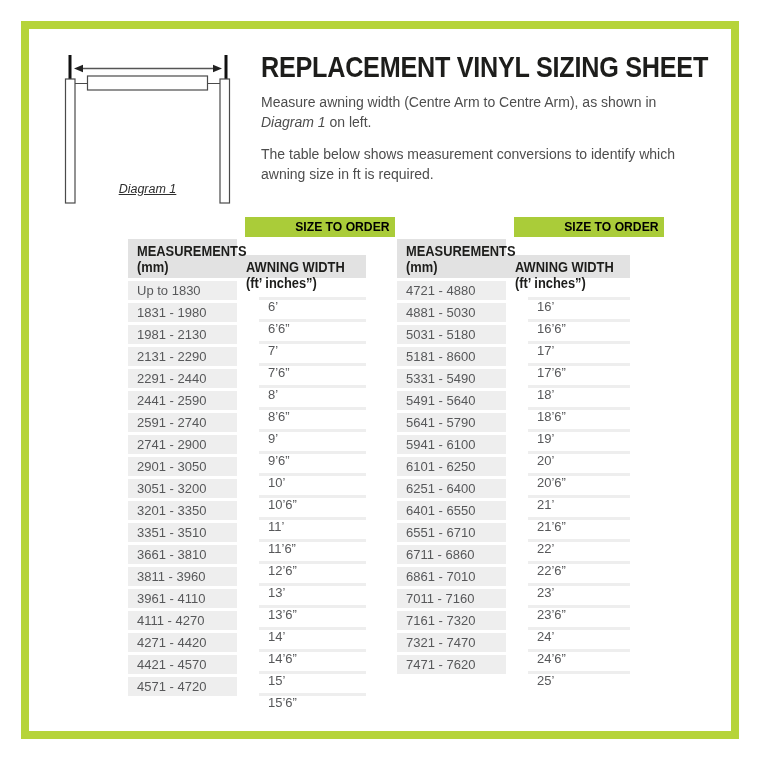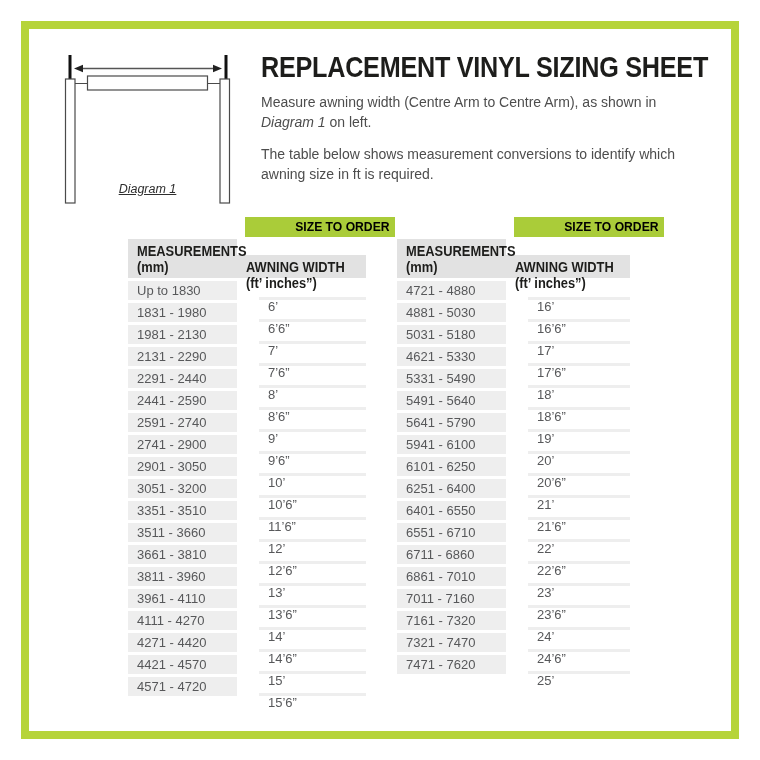--- a/index.html
+++ b/index.html
@@ -139,30 +139,30 @@
         <div class="row">
           <div class="cell c1">2901 - 3050</div>
           <div class="cell c2">10’</div>
         </div>
 
         <div class="row">
           <div class="cell c1">3051 - 3200</div>
           <div class="cell c2">10’6”</div>
         </div>
 
+        <div class="row">
+          <div class="cell c1">3201 - 3350</div>
+          <div class="cell c2">11’</div>
+        </div>
 
         <div class="row">
           <div class="cell c1">3351 - 3510</div>
           <div class="cell c2">11’6”</div>
         </div>
 
-        <div class="row">
-          <div class="cell c1">3511 - 3660</div>
-          <div class="cell c2">12’</div>
-        </div>
 
         <div class="row">
           <div class="cell c1">3661 - 3810</div>
           <div class="cell c2">12’6”</div>
         </div>
 
         <div class="row">
           <div class="cell c1">3811 - 3960</div>
           <div class="cell c2">13’</div>
         </div>
@@ -217,21 +217,21 @@
           <div class="cell c1">4881 - 5030</div>
           <div class="cell c2">16’6”</div>
         </div>
 
         <div class="row">
           <div class="cell c1">5031 - 5180</div>
           <div class="cell c2">17’</div>
         </div>
 
         <div class="row">
-          <div class="cell c1">4621 - 5330</div>
+          <div class="cell c1">5181 - 8600</div>
           <div class="cell c2">17’6”</div>
         </div>
 
         <div class="row">
           <div class="cell c1">5331 - 5490</div>
           <div class="cell c2">18’</div>
         </div>
 
         <div class="row">
           <div class="cell c1">5491 - 5640</div>

